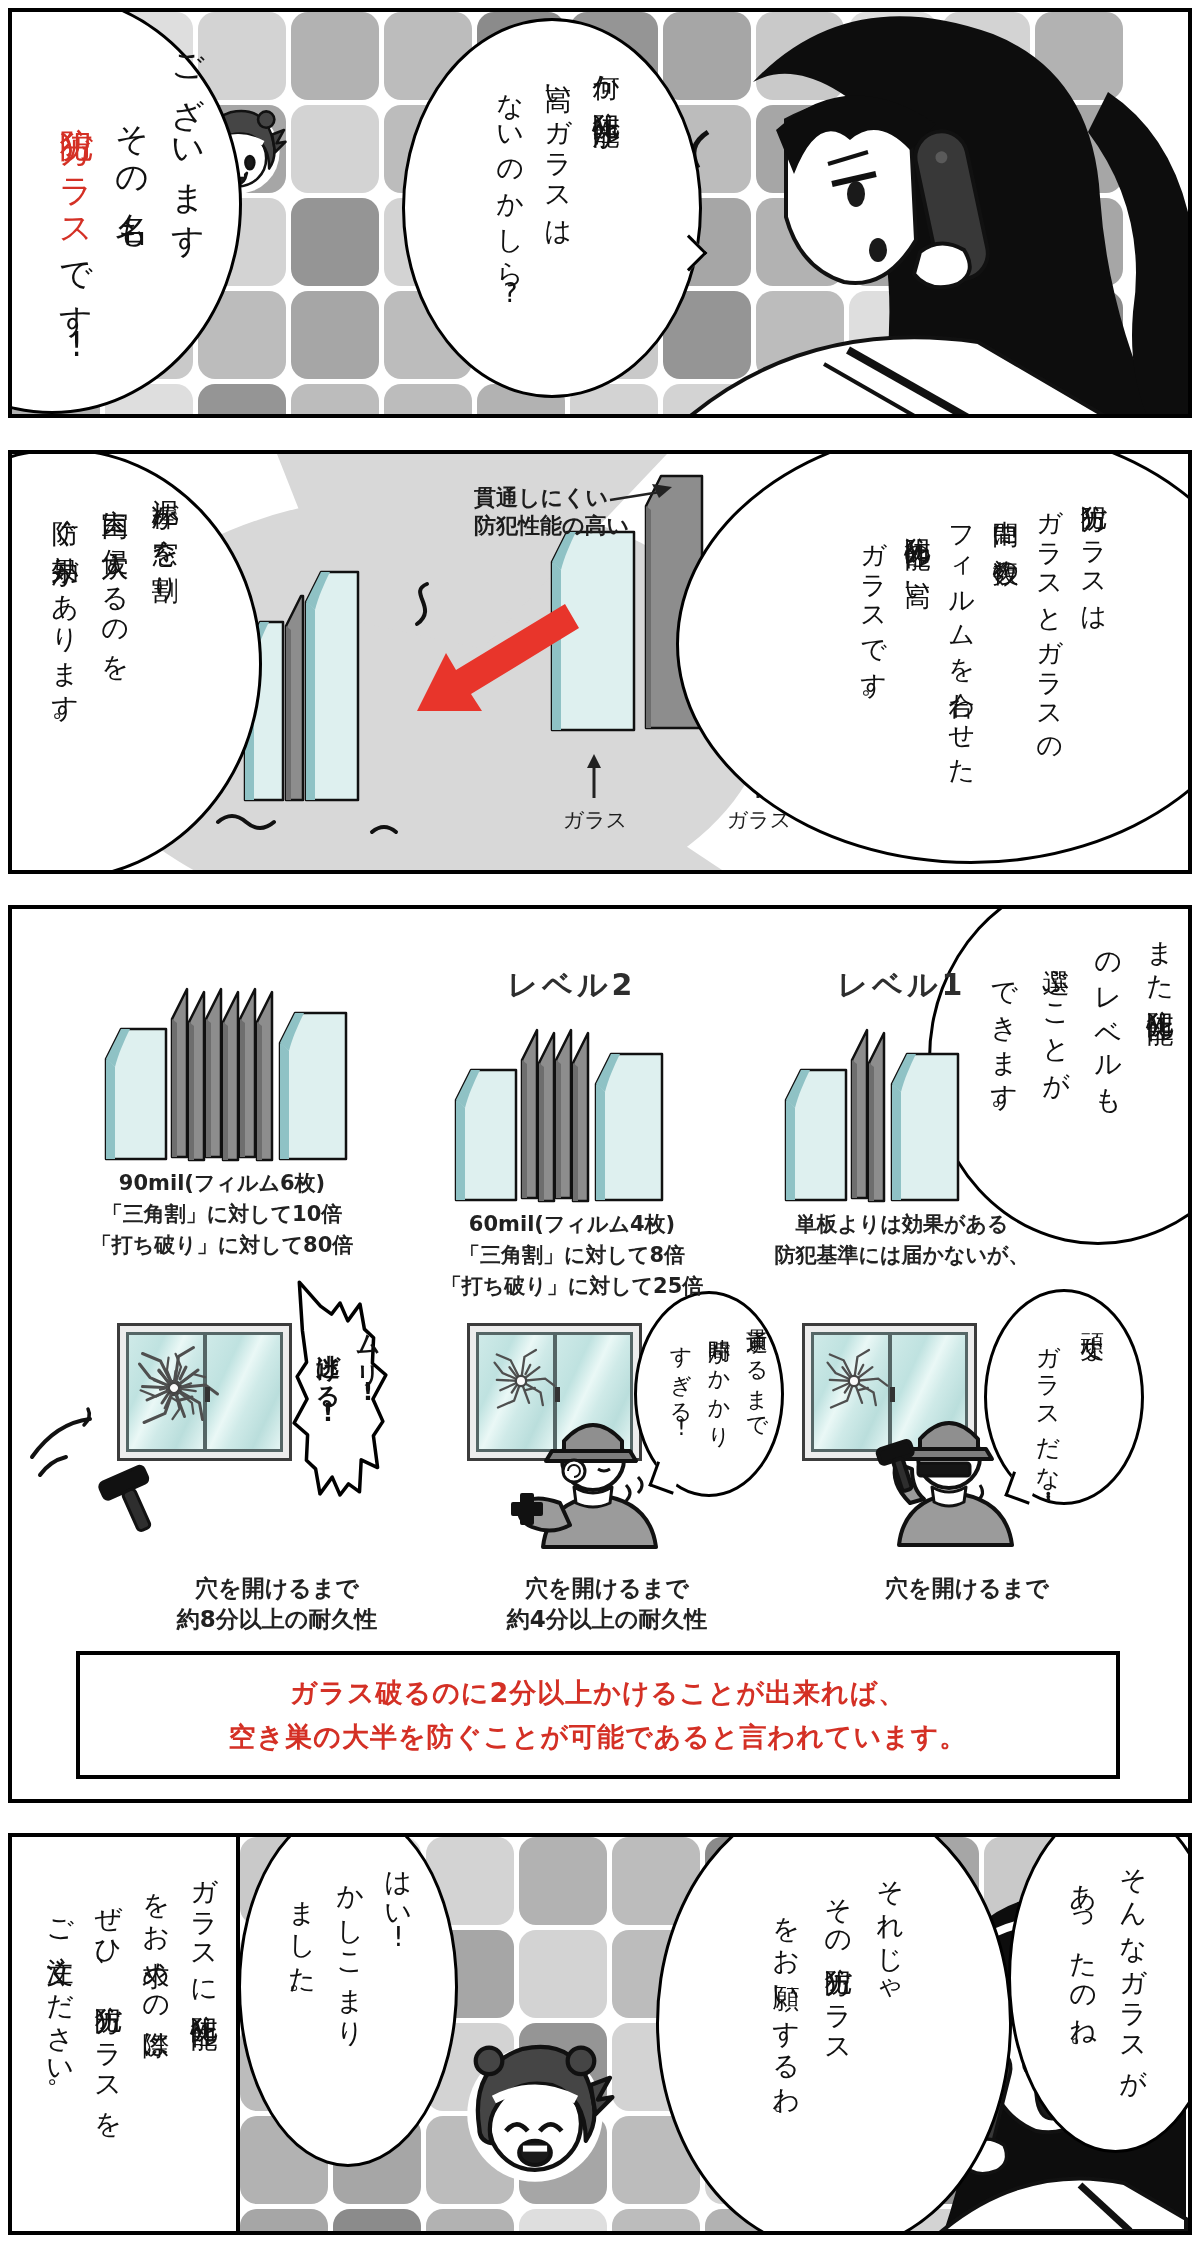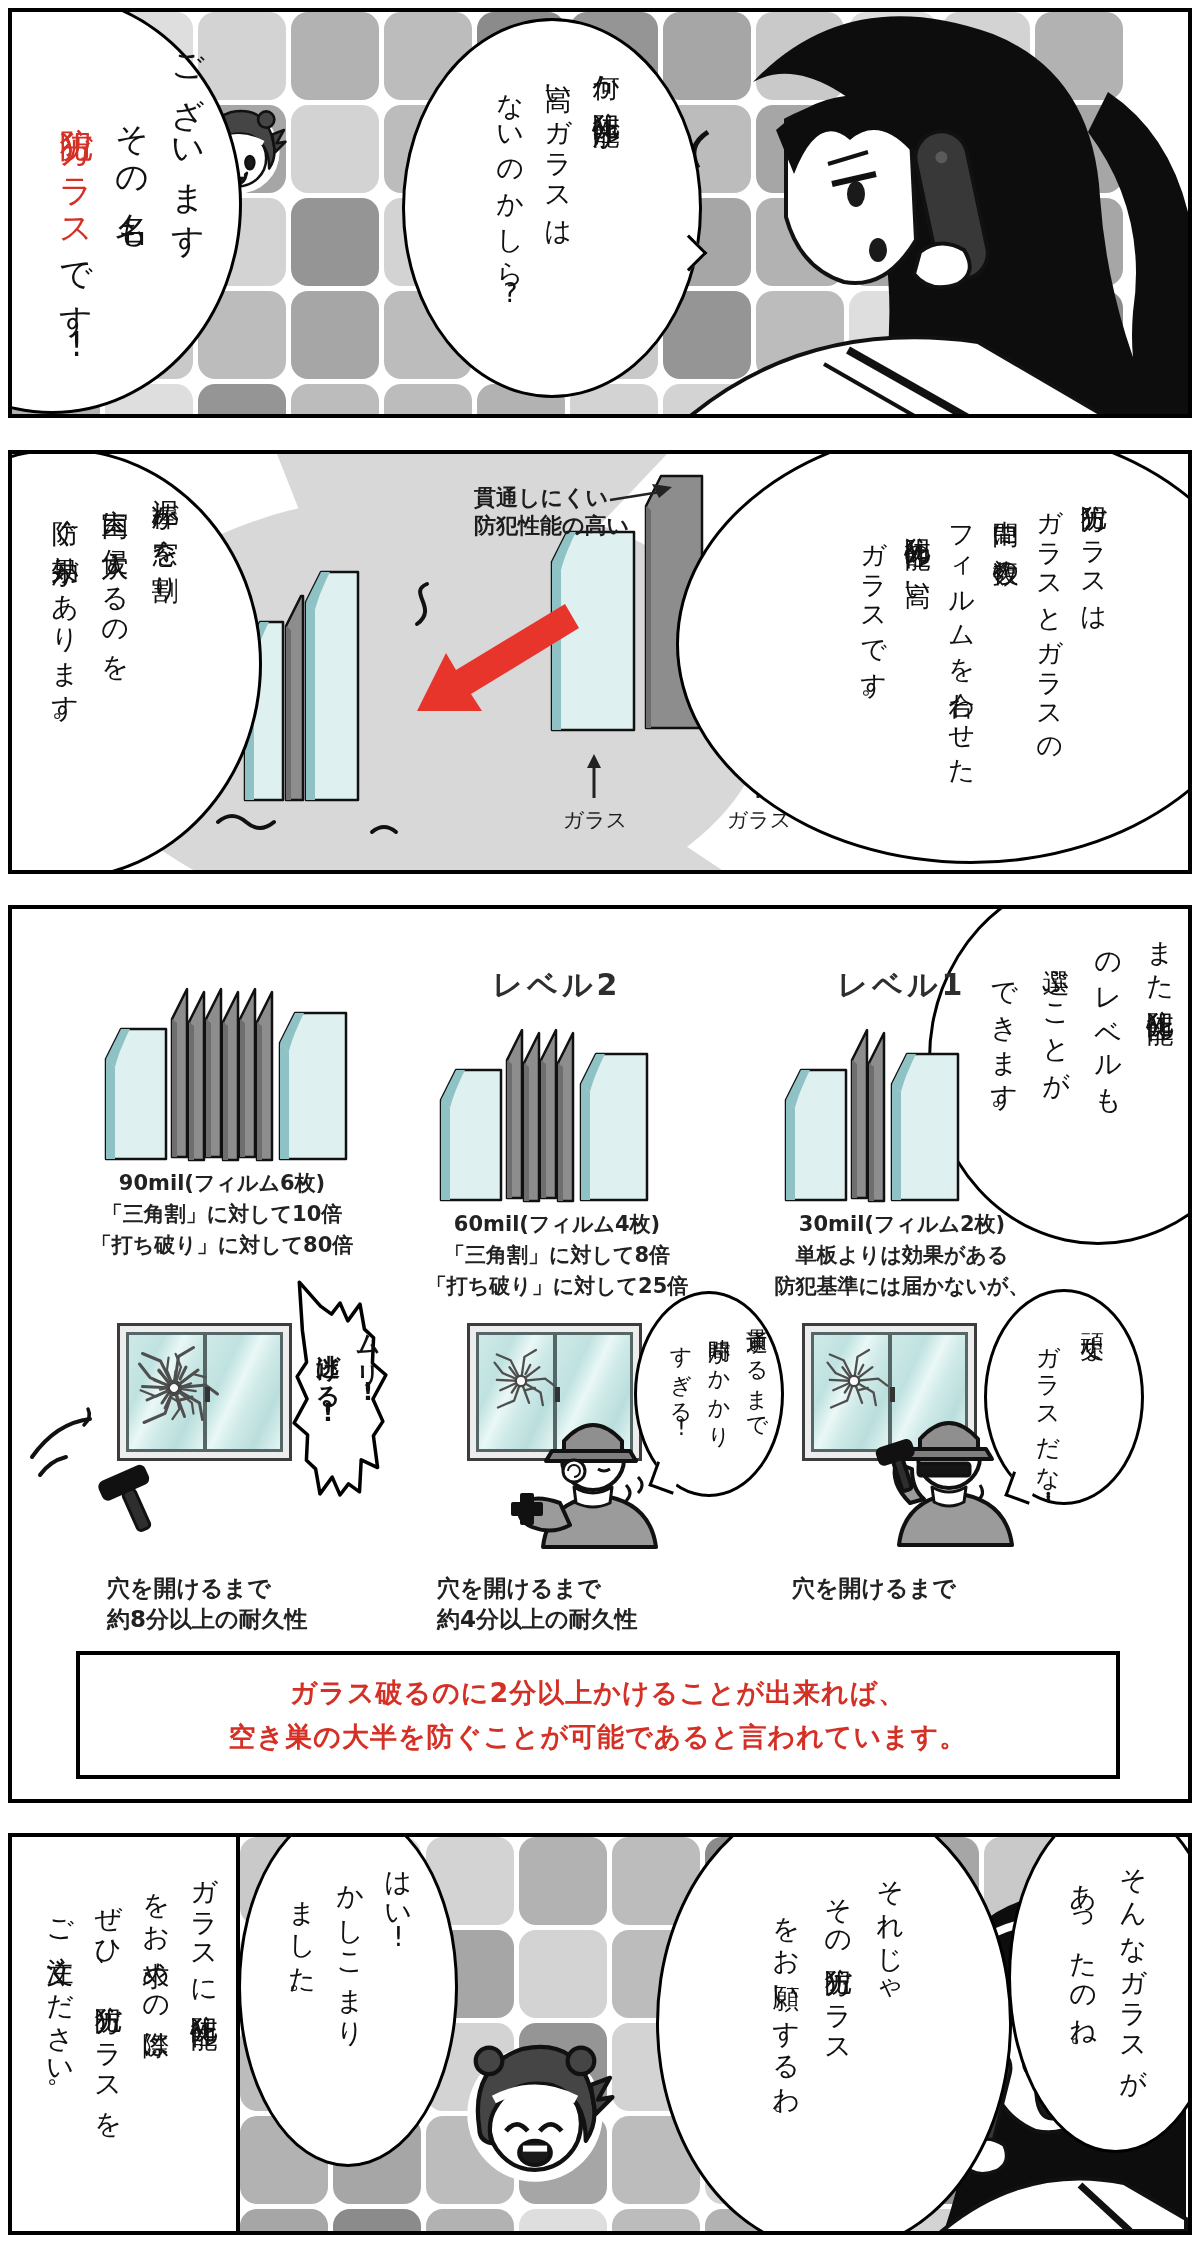--- a/index.html
+++ b/index.html
@@ -18,21 +18,21 @@
   .vtext>div{display:block}
   .red{color:var(--red,#d43025)}
   .charsvg{position:absolute;z-index:1;overflow:visible}
   .bubsvg{position:absolute;z-index:2;overflow:visible}
   .hlabel{position:absolute;z-index:4;color:#1d1d1d}
   .merge-box{position:absolute;z-index:4;background:#fff;border:3px solid #000;text-align:center;font-size:22px;line-height:30px;padding-top:3px;font-weight:bold}
   .lvl-name{text-align:center;font-size:30px;font-weight:bold;color:#2e2e2e;letter-spacing:4px}
   .level{position:absolute;top:56px;width:350px;z-index:3}
   .level svg{display:block;margin:6px auto 2px}
   .spec{text-align:center;font-size:21px;line-height:31px;font-weight:bold;color:#222}
-  .caption{position:absolute;z-index:3;text-align:left;font-size:23px;line-height:31px;font-weight:bold;color:#222}
+  .caption{position:absolute;z-index:3;text-align:center;font-size:23px;line-height:31px;font-weight:bold;color:#222}
   .window{position:absolute;width:175px;height:138px;background:#ededed;border:3px solid #3c3c3c;padding:6px;display:flex;z-index:1}
   .sash{flex:1;border:3px solid #566;position:relative;background:linear-gradient(115deg,#cfeae8 0%,#bfe2e0 28%,#eaf8f6 44%,#cfeae8 58%,#badedc 78%,#e4f5f3 100%)}
   .sash.left{border-right-width:2px}.sash.right{border-left-width:2px}
   .handle{position:absolute;left:50%;top:46%;width:5px;height:15px;background:#333;z-index:2}
   .crack{position:absolute;z-index:2;overflow:visible}
   .notice{position:absolute;left:64px;top:742px;width:1044px;height:128px;border:4px solid #000;background:#fff;text-align:center;font-size:27px;line-height:44px;font-weight:bold;color:var(--red,#d43025);padding-top:16px;letter-spacing:1px;z-index:5}
   .divider{position:absolute;width:4px;background:#000;top:0;bottom:0;z-index:2}
   
   .st1>div:nth-child(2){margin-top:10px}.st1>div:nth-child(3){margin-top:20px}
   .st2>div:nth-child(2){margin-top:8px}.st2>div:nth-child(3){margin-top:16px}.st2>div:nth-child(4){margin-top:24px}.st2>div:nth-child(5){margin-top:32px}.st2>div:nth-child(6){margin-top:40px}
@@ -270,21 +270,21 @@
           <path d="M208,188 L208,72 C212,64 217,54 223,42 L274,42 L274,188 Z" fill="#def0ef" stroke="#111" stroke-width="2.5" stroke-linejoin="round"></path>
           <path d="M208,72 L208,188 L217,188 L217,80 C214,77 211,74 208,72 Z" fill="#8fc2c5"></path>
           <path d="M208,72 C212,64 217,54 223,42 L232,42 C226,54 220,68 217,80 Z" fill="#8fc2c5"></path>
         </svg>
       <div class="spec">
         <div>90mil(フィルム6枚)</div>
         <div>「三角割」に対して10倍</div>
         <div>「打ち破り」に対して80倍</div>
       </div>
     </div>
-    <div class="level" style="left:370px">
+    <div class="level" style="left:385px">
       <div class="lvl-name">レベル2</div>
       <svg width="300" height="195" viewBox="0 0 300 195">
           <path d="M34,188 L34,88 C38,80 43,70 49,58 L94,58 L94,188 Z" fill="#def0ef" stroke="#111" stroke-width="2.5" stroke-linejoin="round"></path>
           <path d="M34,88 L34,188 L43,188 L43,96 C40,93 37,90 34,88 Z" fill="#8fc2c5"></path>
           <path d="M34,88 C38,80 43,70 49,58 L58,58 C52,70 46,84 43,96 Z" fill="#8fc2c5"></path>
           <path d="M100,186 L100,48 C104,40 109,30 115,18 L115,18 L115,186 Z" fill="#8d8d8d" stroke="#111" stroke-width="2.5" stroke-linejoin="round"></path>
           <path d="M100,48 L100,186 L105,186 L105,52 Z" fill="#6e6e6e"></path>
           <path d="M117,189 L117,51 C121,43 126,33 132,21 L132,21 L132,189 Z" fill="#8d8d8d" stroke="#111" stroke-width="2.5" stroke-linejoin="round"></path>
           <path d="M117,51 L117,189 L122,189 L122,55 Z" fill="#6e6e6e"></path>
           <path d="M134,186 L134,48 C138,40 143,30 149,18 L149,18 L149,186 Z" fill="#8d8d8d" stroke="#111" stroke-width="2.5" stroke-linejoin="round"></path>
@@ -309,21 +309,20 @@
           <path d="M34,88 C38,80 43,70 49,58 L58,58 C52,70 46,84 43,96 Z" fill="#8fc2c5"></path>
           <path d="M100,186 L100,48 C104,40 109,30 115,18 L115,18 L115,186 Z" fill="#8d8d8d" stroke="#111" stroke-width="2.5" stroke-linejoin="round"></path>
           <path d="M100,48 L100,186 L105,186 L105,52 Z" fill="#6e6e6e"></path>
           <path d="M117,189 L117,51 C121,43 126,33 132,21 L132,21 L132,189 Z" fill="#8d8d8d" stroke="#111" stroke-width="2.5" stroke-linejoin="round"></path>
           <path d="M117,51 L117,189 L122,189 L122,55 Z" fill="#6e6e6e"></path>
           <path d="M140,188 L140,72 C144,64 149,54 155,42 L206,42 L206,188 Z" fill="#def0ef" stroke="#111" stroke-width="2.5" stroke-linejoin="round"></path>
           <path d="M140,72 L140,188 L149,188 L149,80 C146,77 143,74 140,72 Z" fill="#8fc2c5"></path>
           <path d="M140,72 C144,64 149,54 155,42 L164,42 C158,54 152,68 149,80 Z" fill="#8fc2c5"></path>
         </svg>
       <div class="spec">
-        <div>30mil(フィルム2枚)</div>
         <div>単板よりは効果がある</div>
         <div>防犯基準には届かないが、</div>
       </div>
     </div>
 
     <div class="window" style="left:105px;top:414px">
       <div class="sash left">
         <svg class="crack" style="left:10px;top:18px" width="70" height="70" viewBox="-35 -35 70 70">
             <use href="#crackdef" transform="scale(1.5)"></use>
             <use href="#crackdef" transform="rotate(45) scale(1.1)"></use>

